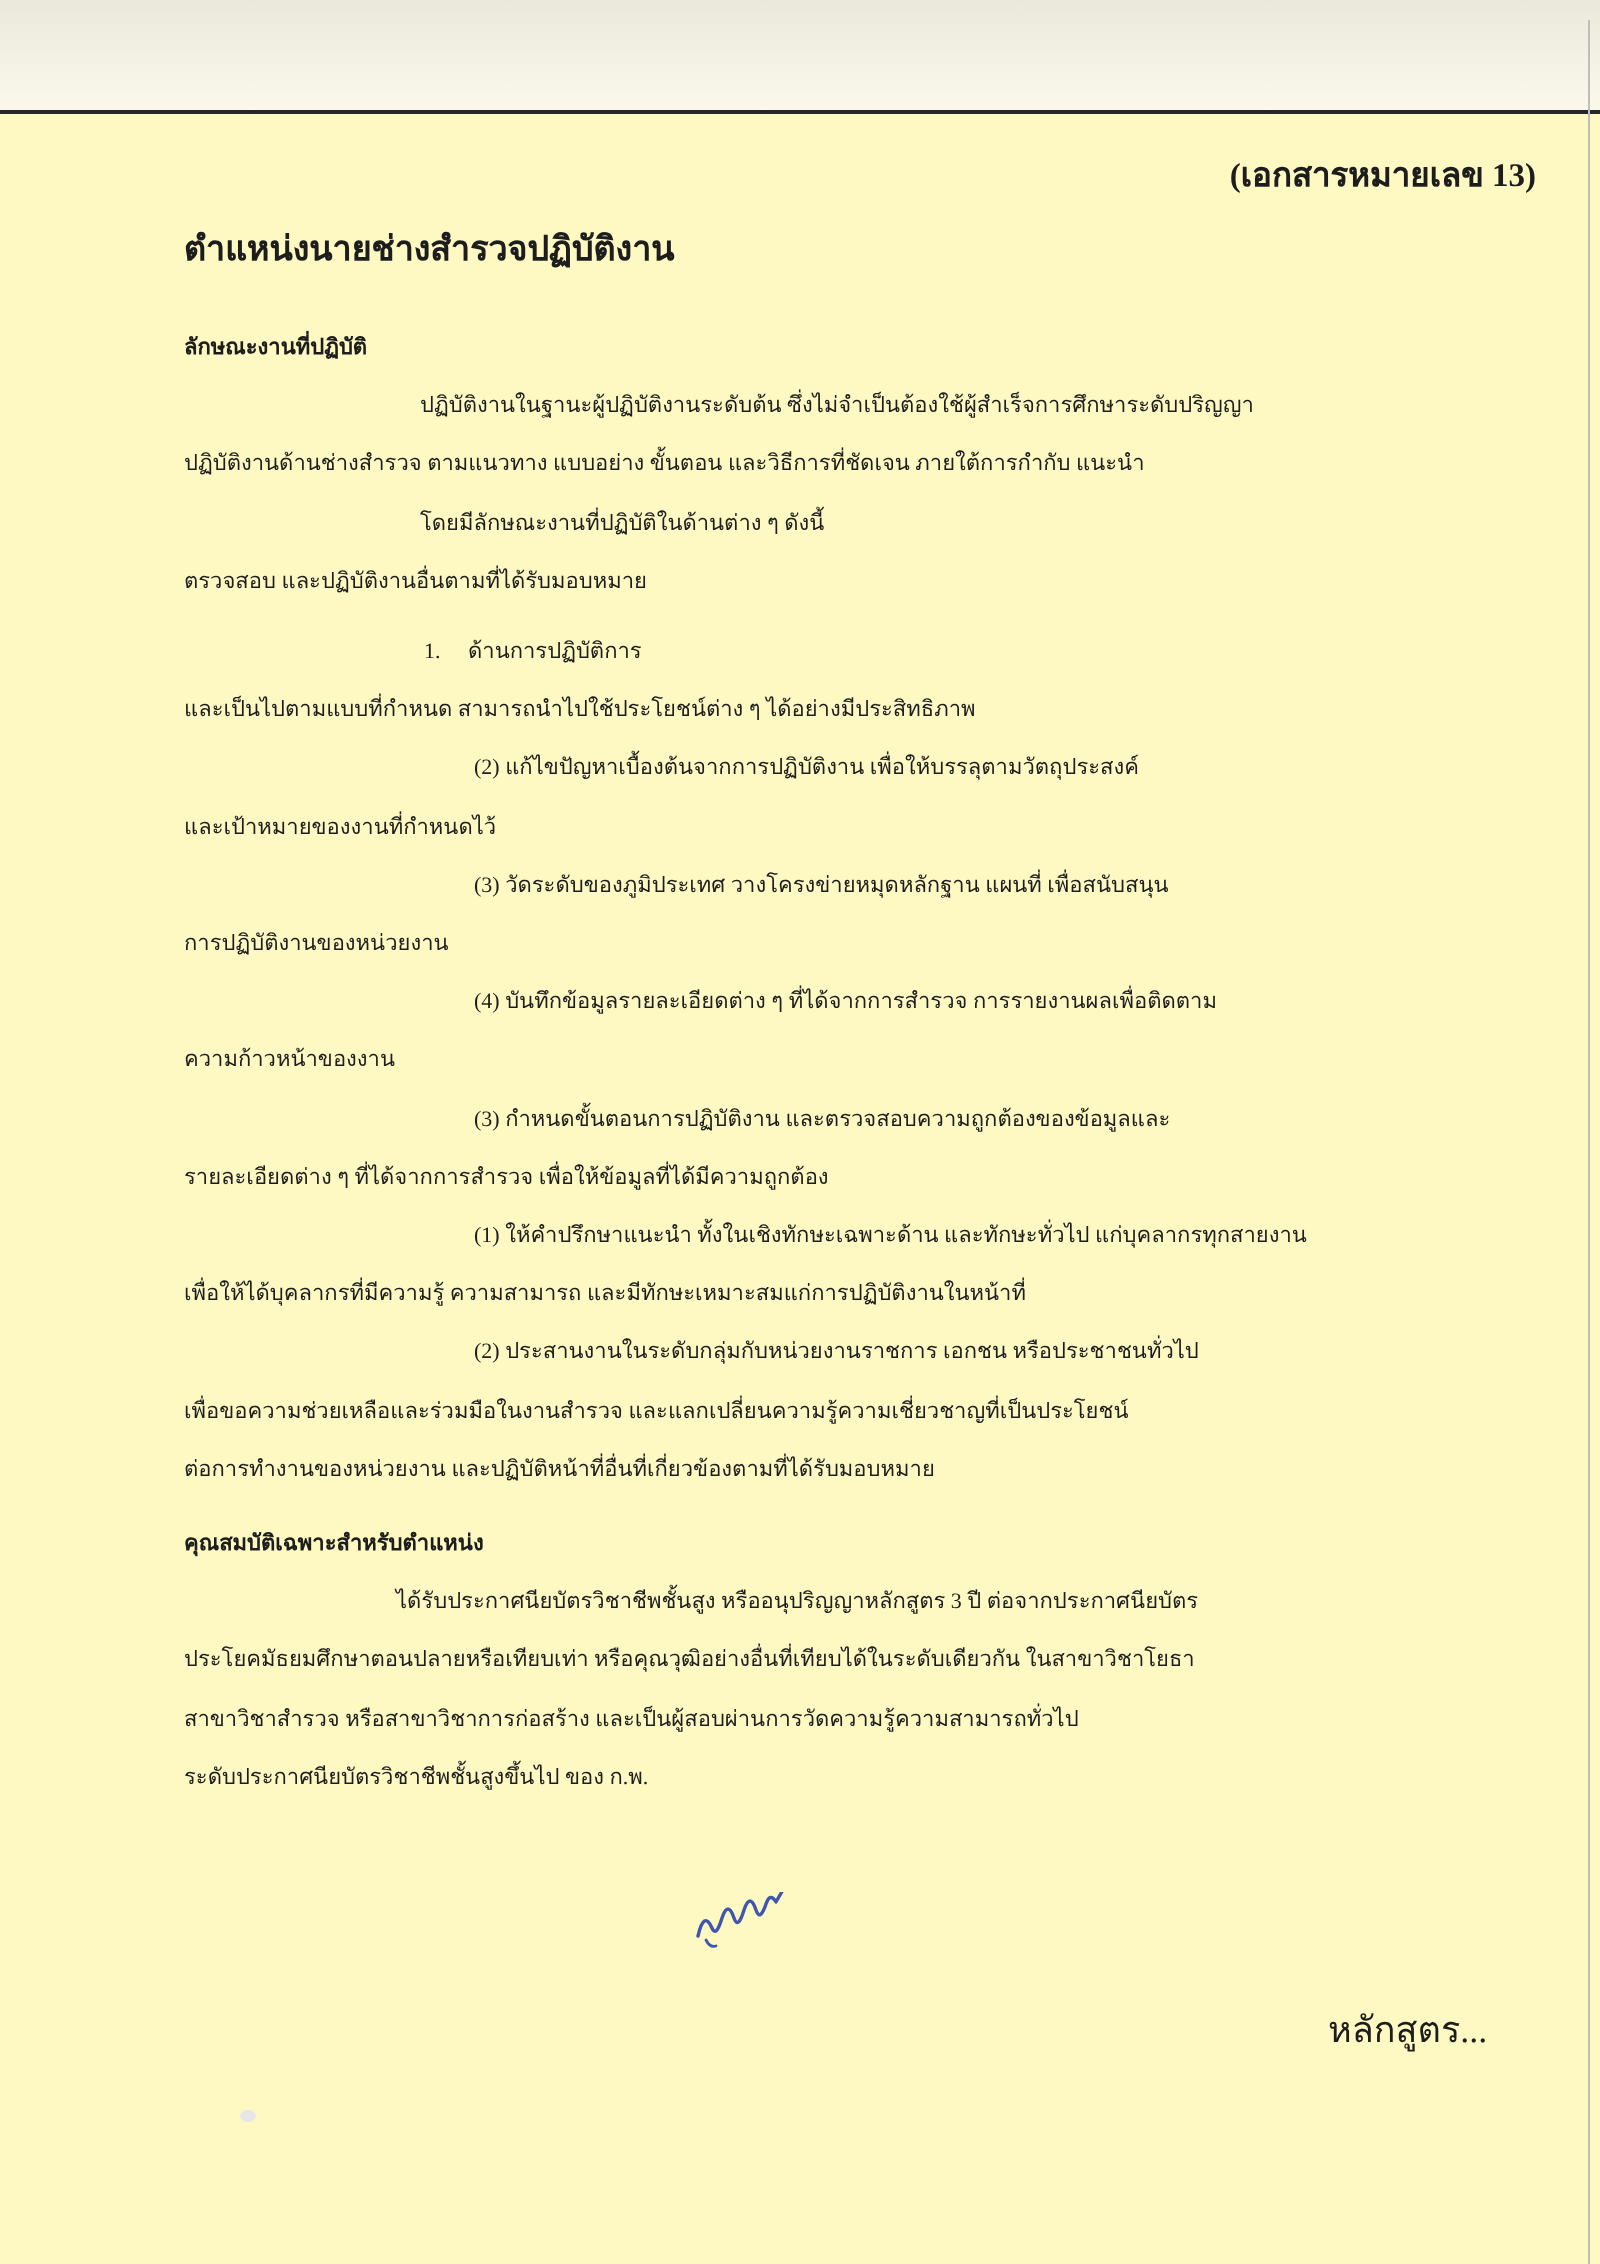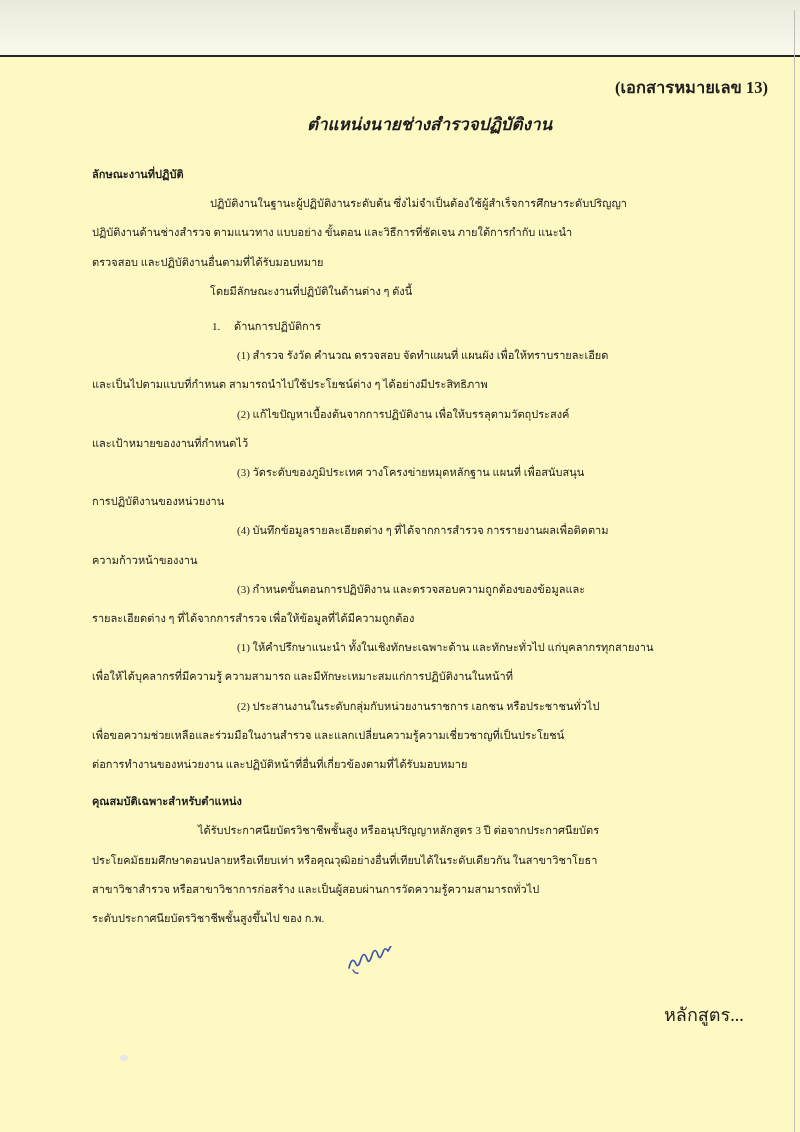--- a/index.html
+++ b/index.html
@@ -25,21 +25,21 @@
   .scan-right-line {
     position:absolute; top:10px; right:5px; bottom:0; width:1px;
     background:#bdbdbd;
   }
   .doc-number {
     position:absolute; top:74px; right:32px;
     font-weight:bold; font-size:16.5px; white-space:nowrap;
   }
   .title {
     position:absolute; top:110px; left:92px; width:675px;
-    text-align:center; font-weight:bold; font-size:17px; white-space:nowrap;font-style:italic;
+    text-align:left; font-weight:bold; font-size:17px; white-space:nowrap;
   }
   .body {
     position:absolute; top:160px; left:92px; width:690px;
     font-size:11px;
   }
   .line { line-height:29.2px; white-space:nowrap; }
   .t-header { font-weight:bold; }
   .t-p1   { padding-left:118px; }
   .t-p2   { padding-left:106px; }
   .t-item { padding-left:145px; }
@@ -70,24 +70,23 @@
   <div class="scan-right-line"></div>
 
   <div class="doc-number">(เอกสารหมายเลข 13)</div>
 
   <div class="title">ตำแหน่งนายช่างสำรวจปฏิบัติงาน</div>
 
   <div class="body" id="doc-body">
       <div class="line t-header">ลักษณะงานที่ปฏิบัติ</div>
       <div class="line t-p1">ปฏิบัติงานในฐานะผู้ปฏิบัติงานระดับต้น ซึ่งไม่จำเป็นต้องใช้ผู้สำเร็จการศึกษาระดับปริญญา</div>
       <div class="line t-flush">ปฏิบัติงานด้านช่างสำรวจ ตามแนวทาง แบบอย่าง ขั้นตอน และวิธีการที่ชัดเจน ภายใต้การกำกับ แนะนำ</div>
+      <div class="line t-p1">โดยมีลักษณะงานที่ปฏิบัติในด้านต่าง ๆ ดังนี้</div>
       <div class="line t-flush">ตรวจสอบ และปฏิบัติงานอื่นตามที่ได้รับมอบหมาย</div>
-      <div class="line t-p1">โดยมีลักษณะงานที่ปฏิบัติในด้านต่าง ๆ ดังนี้</div>
       <div class="line t-num gap-sm"><span class="num-label">1.</span><span class="u-text">ด้านการปฏิบัติการ</span></div>
-      <div class="line t-item">(1)  สำรวจ รังวัด คำนวณ ตรวจสอบ จัดทำแผนที่ แผนผัง เพื่อให้ทราบรายละเอียด</div>
       <div class="line t-flush">และเป็นไปตามแบบที่กำหนด สามารถนำไปใช้ประโยชน์ต่าง ๆ ได้อย่างมีประสิทธิภาพ</div>
       <div class="line t-item">(2)  แก้ไขปัญหาเบื้องต้นจากการปฏิบัติงาน เพื่อให้บรรลุตามวัตถุประสงค์</div>
       <div class="line t-flush">และเป้าหมายของงานที่กำหนดไว้</div>
       <div class="line t-item">(3)  วัดระดับของภูมิประเทศ วางโครงข่ายหมุดหลักฐาน แผนที่ เพื่อสนับสนุน</div>
       <div class="line t-flush">การปฏิบัติงานของหน่วยงาน</div>
       <div class="line t-item">(4)  บันทึกข้อมูลรายละเอียดต่าง ๆ ที่ได้จากการสำรวจ การรายงานผลเพื่อติดตาม</div>
       <div class="line t-flush">ความก้าวหน้าของงาน</div>
       <div class="line t-item">(3) กำหนดขั้นตอนการปฏิบัติงาน และตรวจสอบความถูกต้องของข้อมูลและ</div>
       <div class="line t-flush">รายละเอียดต่าง ๆ ที่ได้จากการสำรวจ เพื่อให้ข้อมูลที่ได้มีความถูกต้อง</div>
       <div class="line t-item">(1)  ให้คำปรึกษาแนะนำ ทั้งในเชิงทักษะเฉพาะด้าน และทักษะทั่วไป แก่บุคลากรทุกสายงาน</div>

